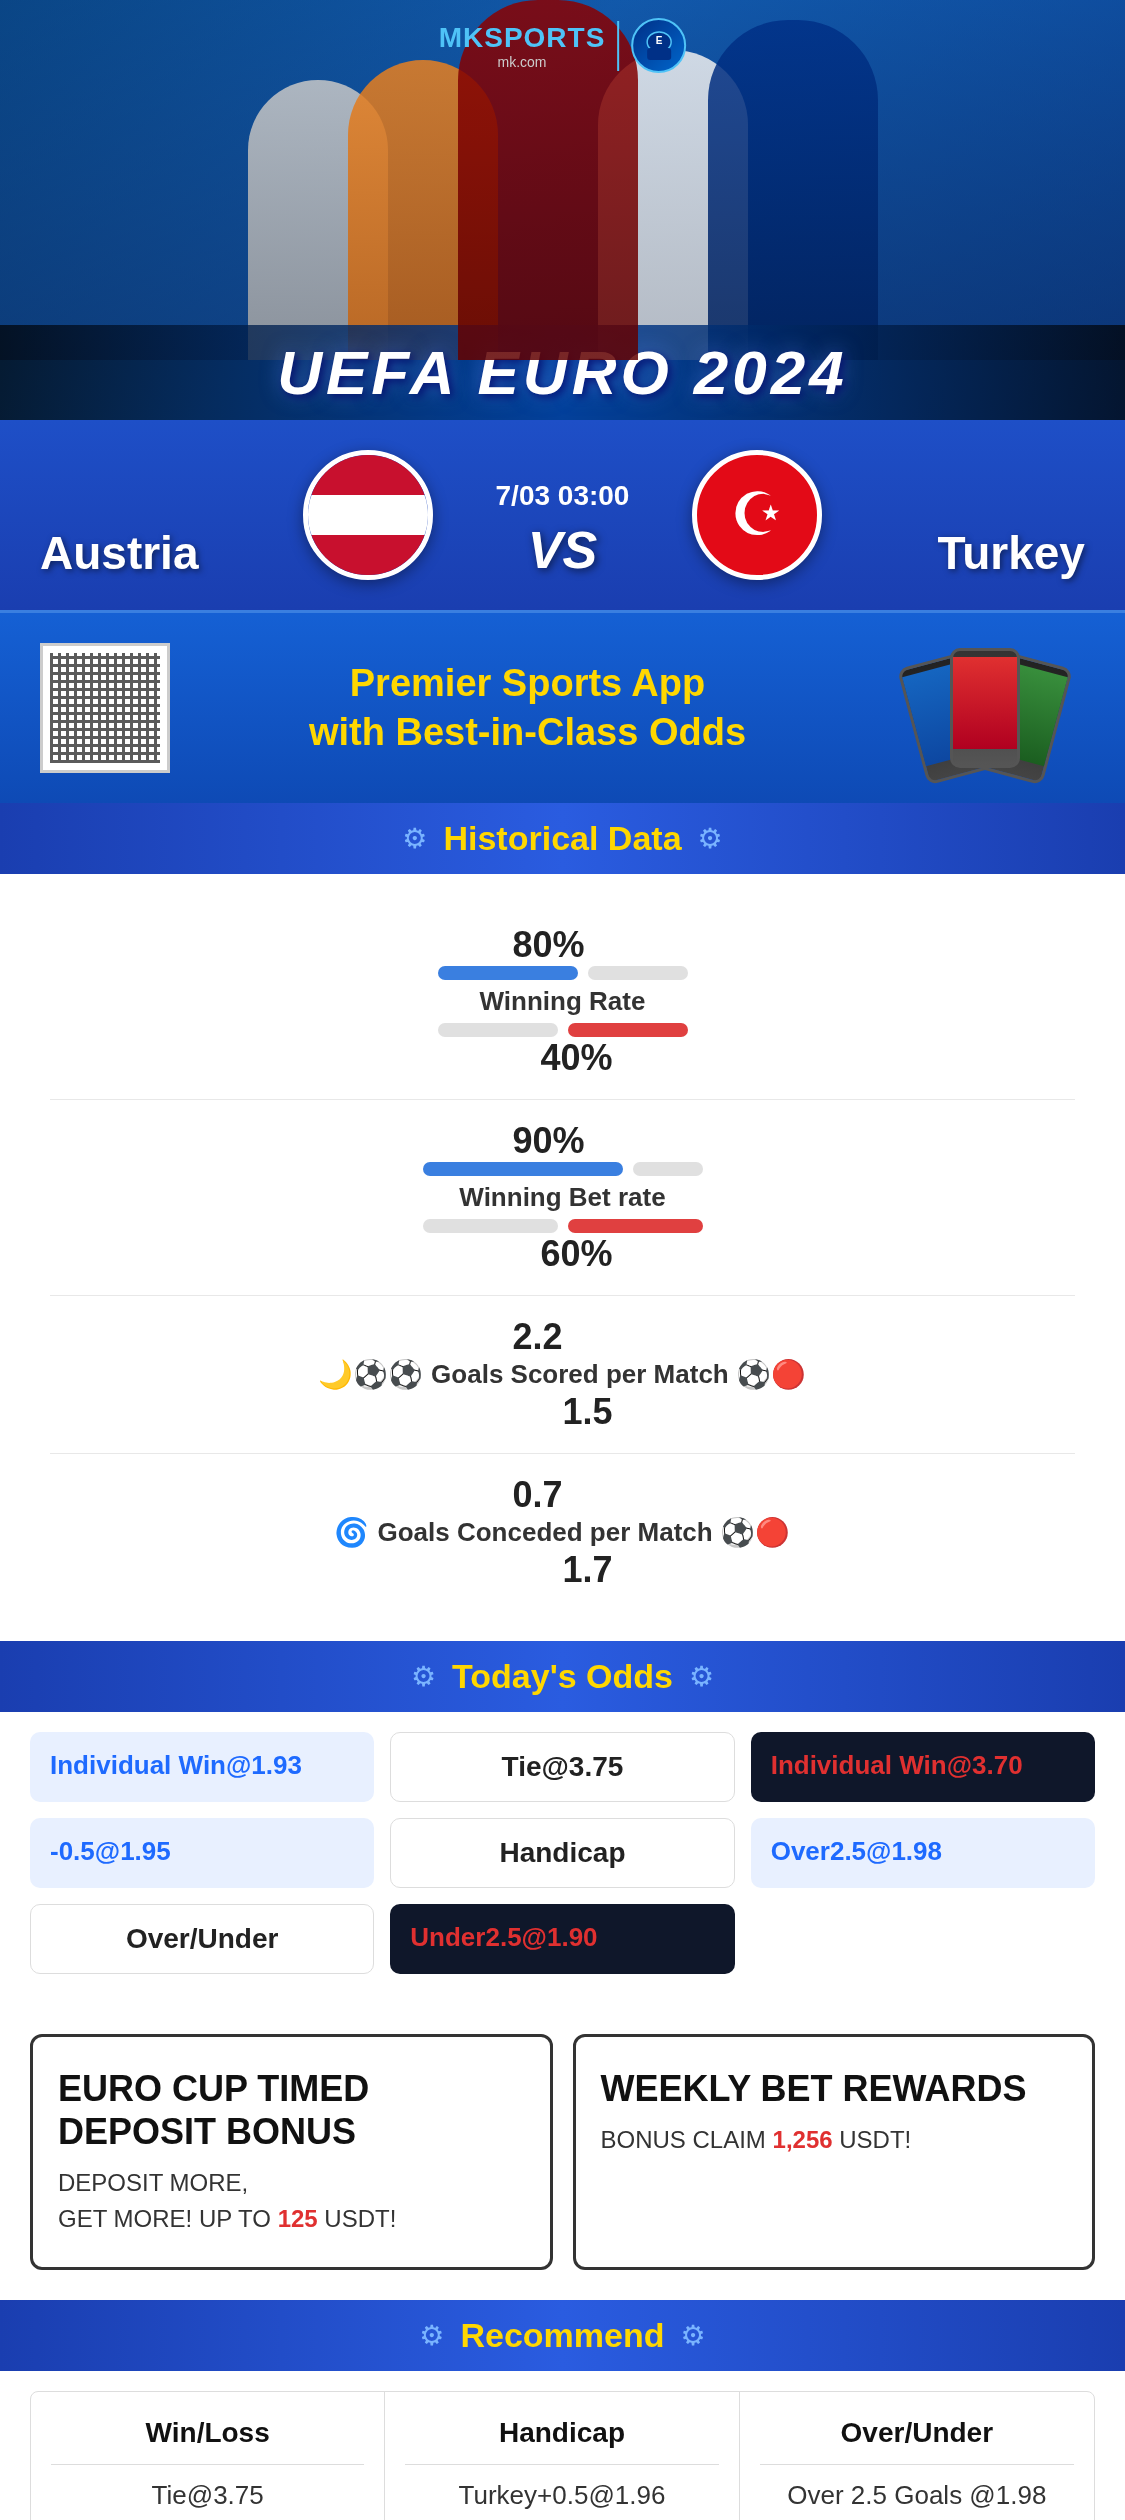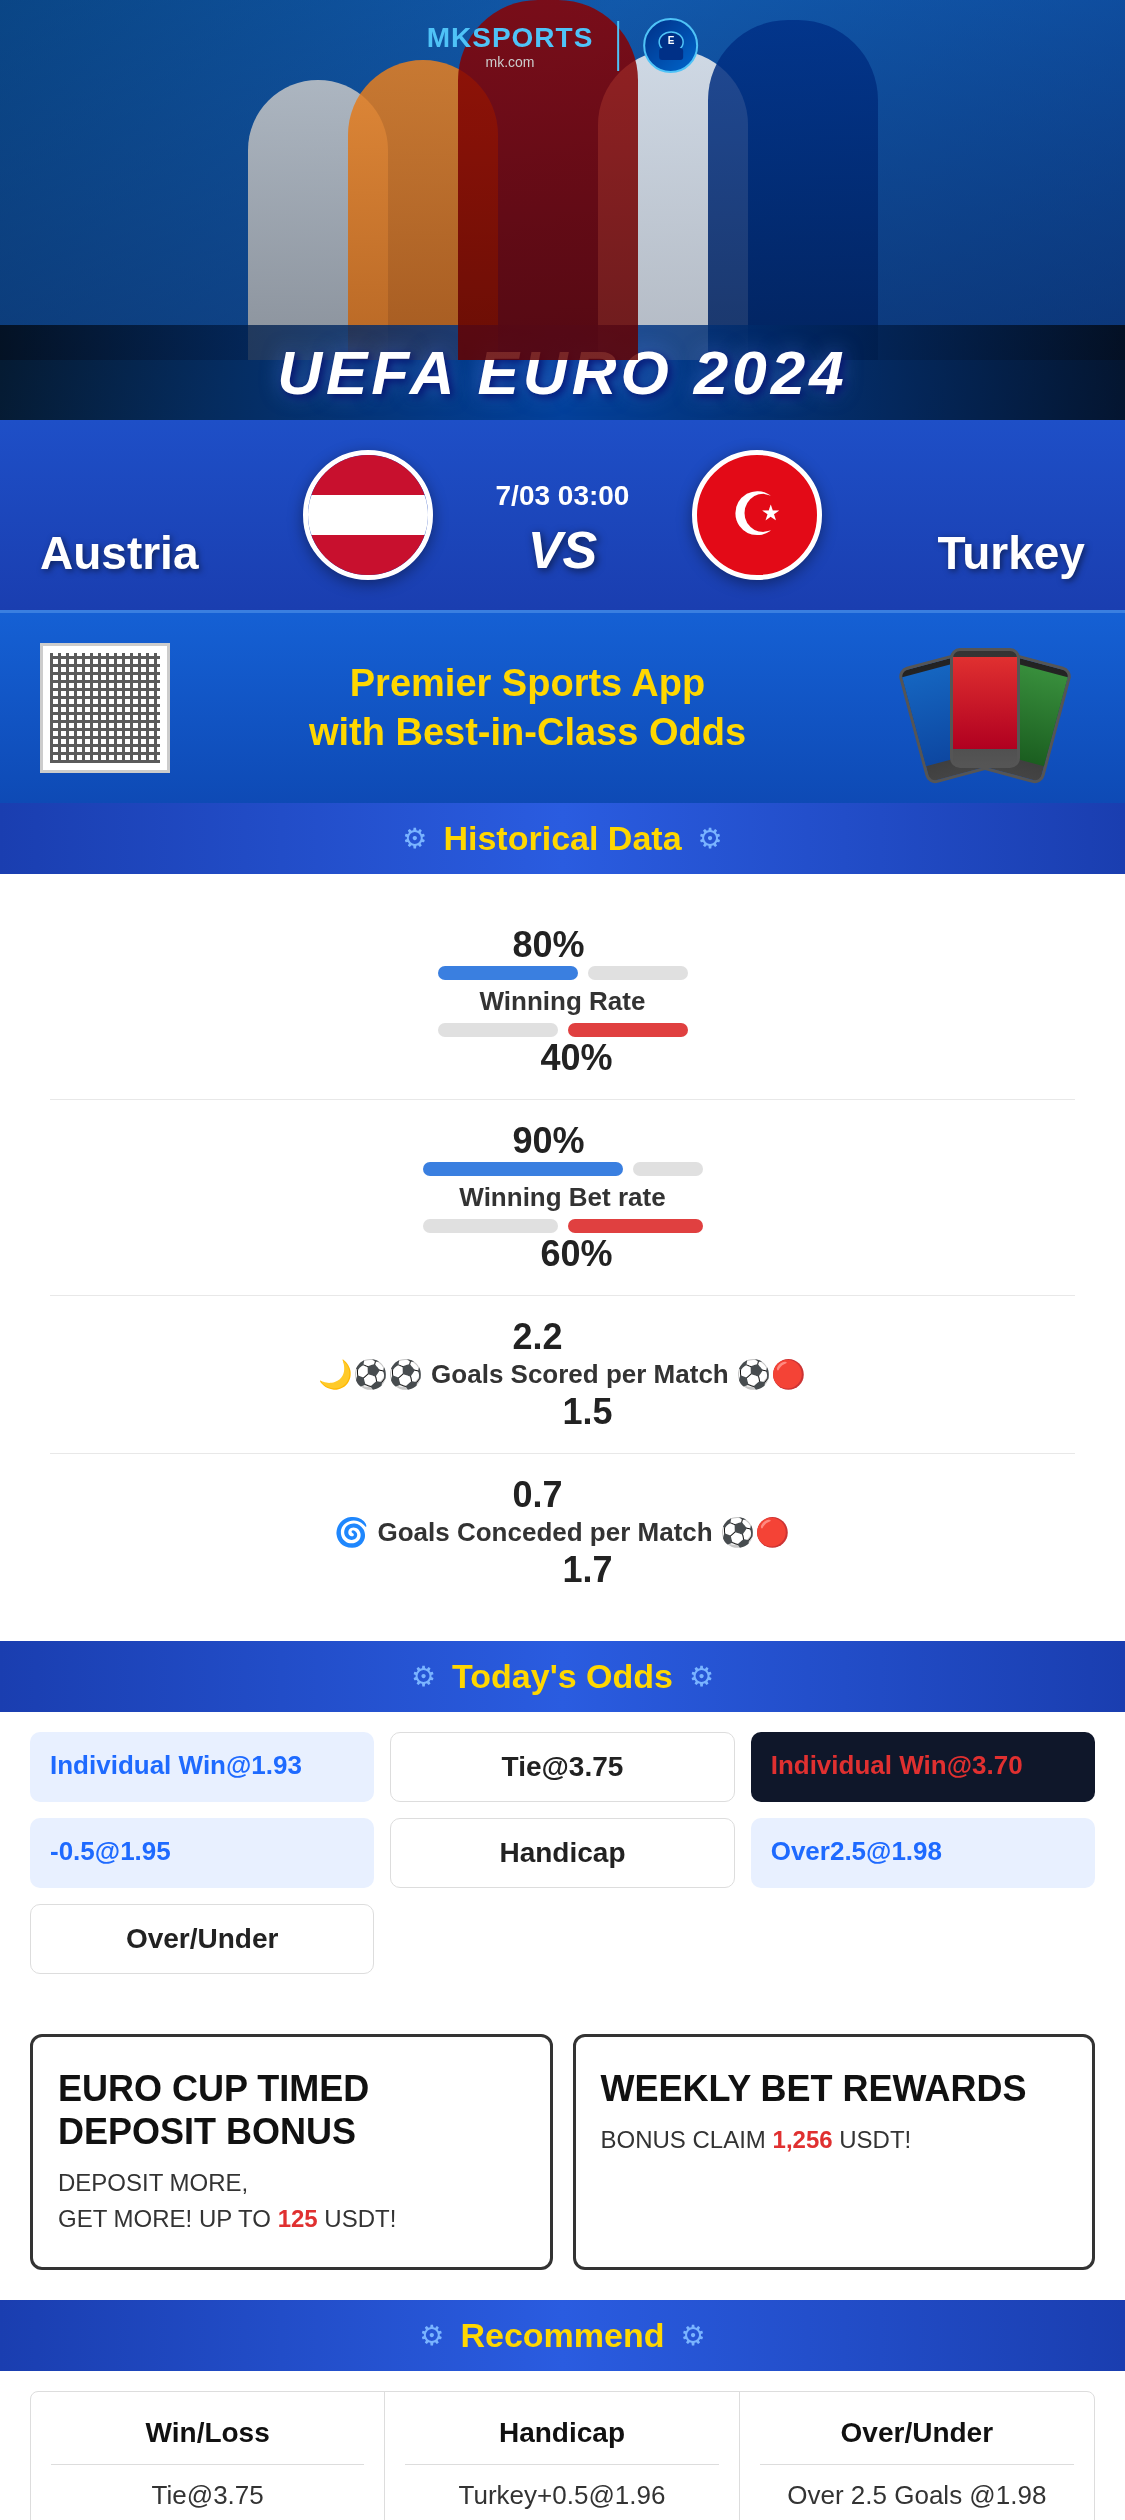--- a/index.html
+++ b/index.html
@@ -48,21 +48,21 @@
     .player-4 { background: linear-gradient(180deg, #f0f0f0 0%, #d0d0d0 100%); width: 150px; height: 310px; }
     .player-5 { background: linear-gradient(180deg, #003087 0%, #00205b 100%); width: 170px; height: 340px; }
 
     .brand-logo {
       position: absolute;
       top: 18px;
       left: 50%;
       transform: translateX(-50%);
       display: flex;
       align-items: center;
-      gap: 16px;
+      gap: 4px;
       z-index: 10;
     }
     .mksports-logo {
       color: white;
       font-size: 28px;
       font-weight: 900;
       letter-spacing: 1px;
     }
     .mksports-logo span { color: #4fc3f7; }
     .mksports-sub {
@@ -580,20 +580,21 @@
 
     <div class="odds-cell left">Individual Win@1.93</div>
     <div class="odds-cell center odds-label">Tie@3.75</div>
     <div class="odds-cell right">Individual Win@3.70</div>
 
     <div class="odds-cell left">-0.5@1.95</div>
     <div class="odds-cell center odds-label">Handicap</div>
 
     <div class="odds-cell left">Over2.5@1.98</div>
     <div class="odds-cell center odds-label">Over/Under</div>
+    <div class="odds-cell right">Under2.5@1.90</div>
 
   </div>
 </div>
 
 <div class="bonus-section">
   <div class="bonus-card left-card">
     <div class="bonus-card-title">EURO CUP TIMED DEPOSIT BONUS</div>
     <div class="bonus-card-desc">
       <span>DEPOSIT MORE,</span><br>
       <span>GET MORE! UP TO</span>

